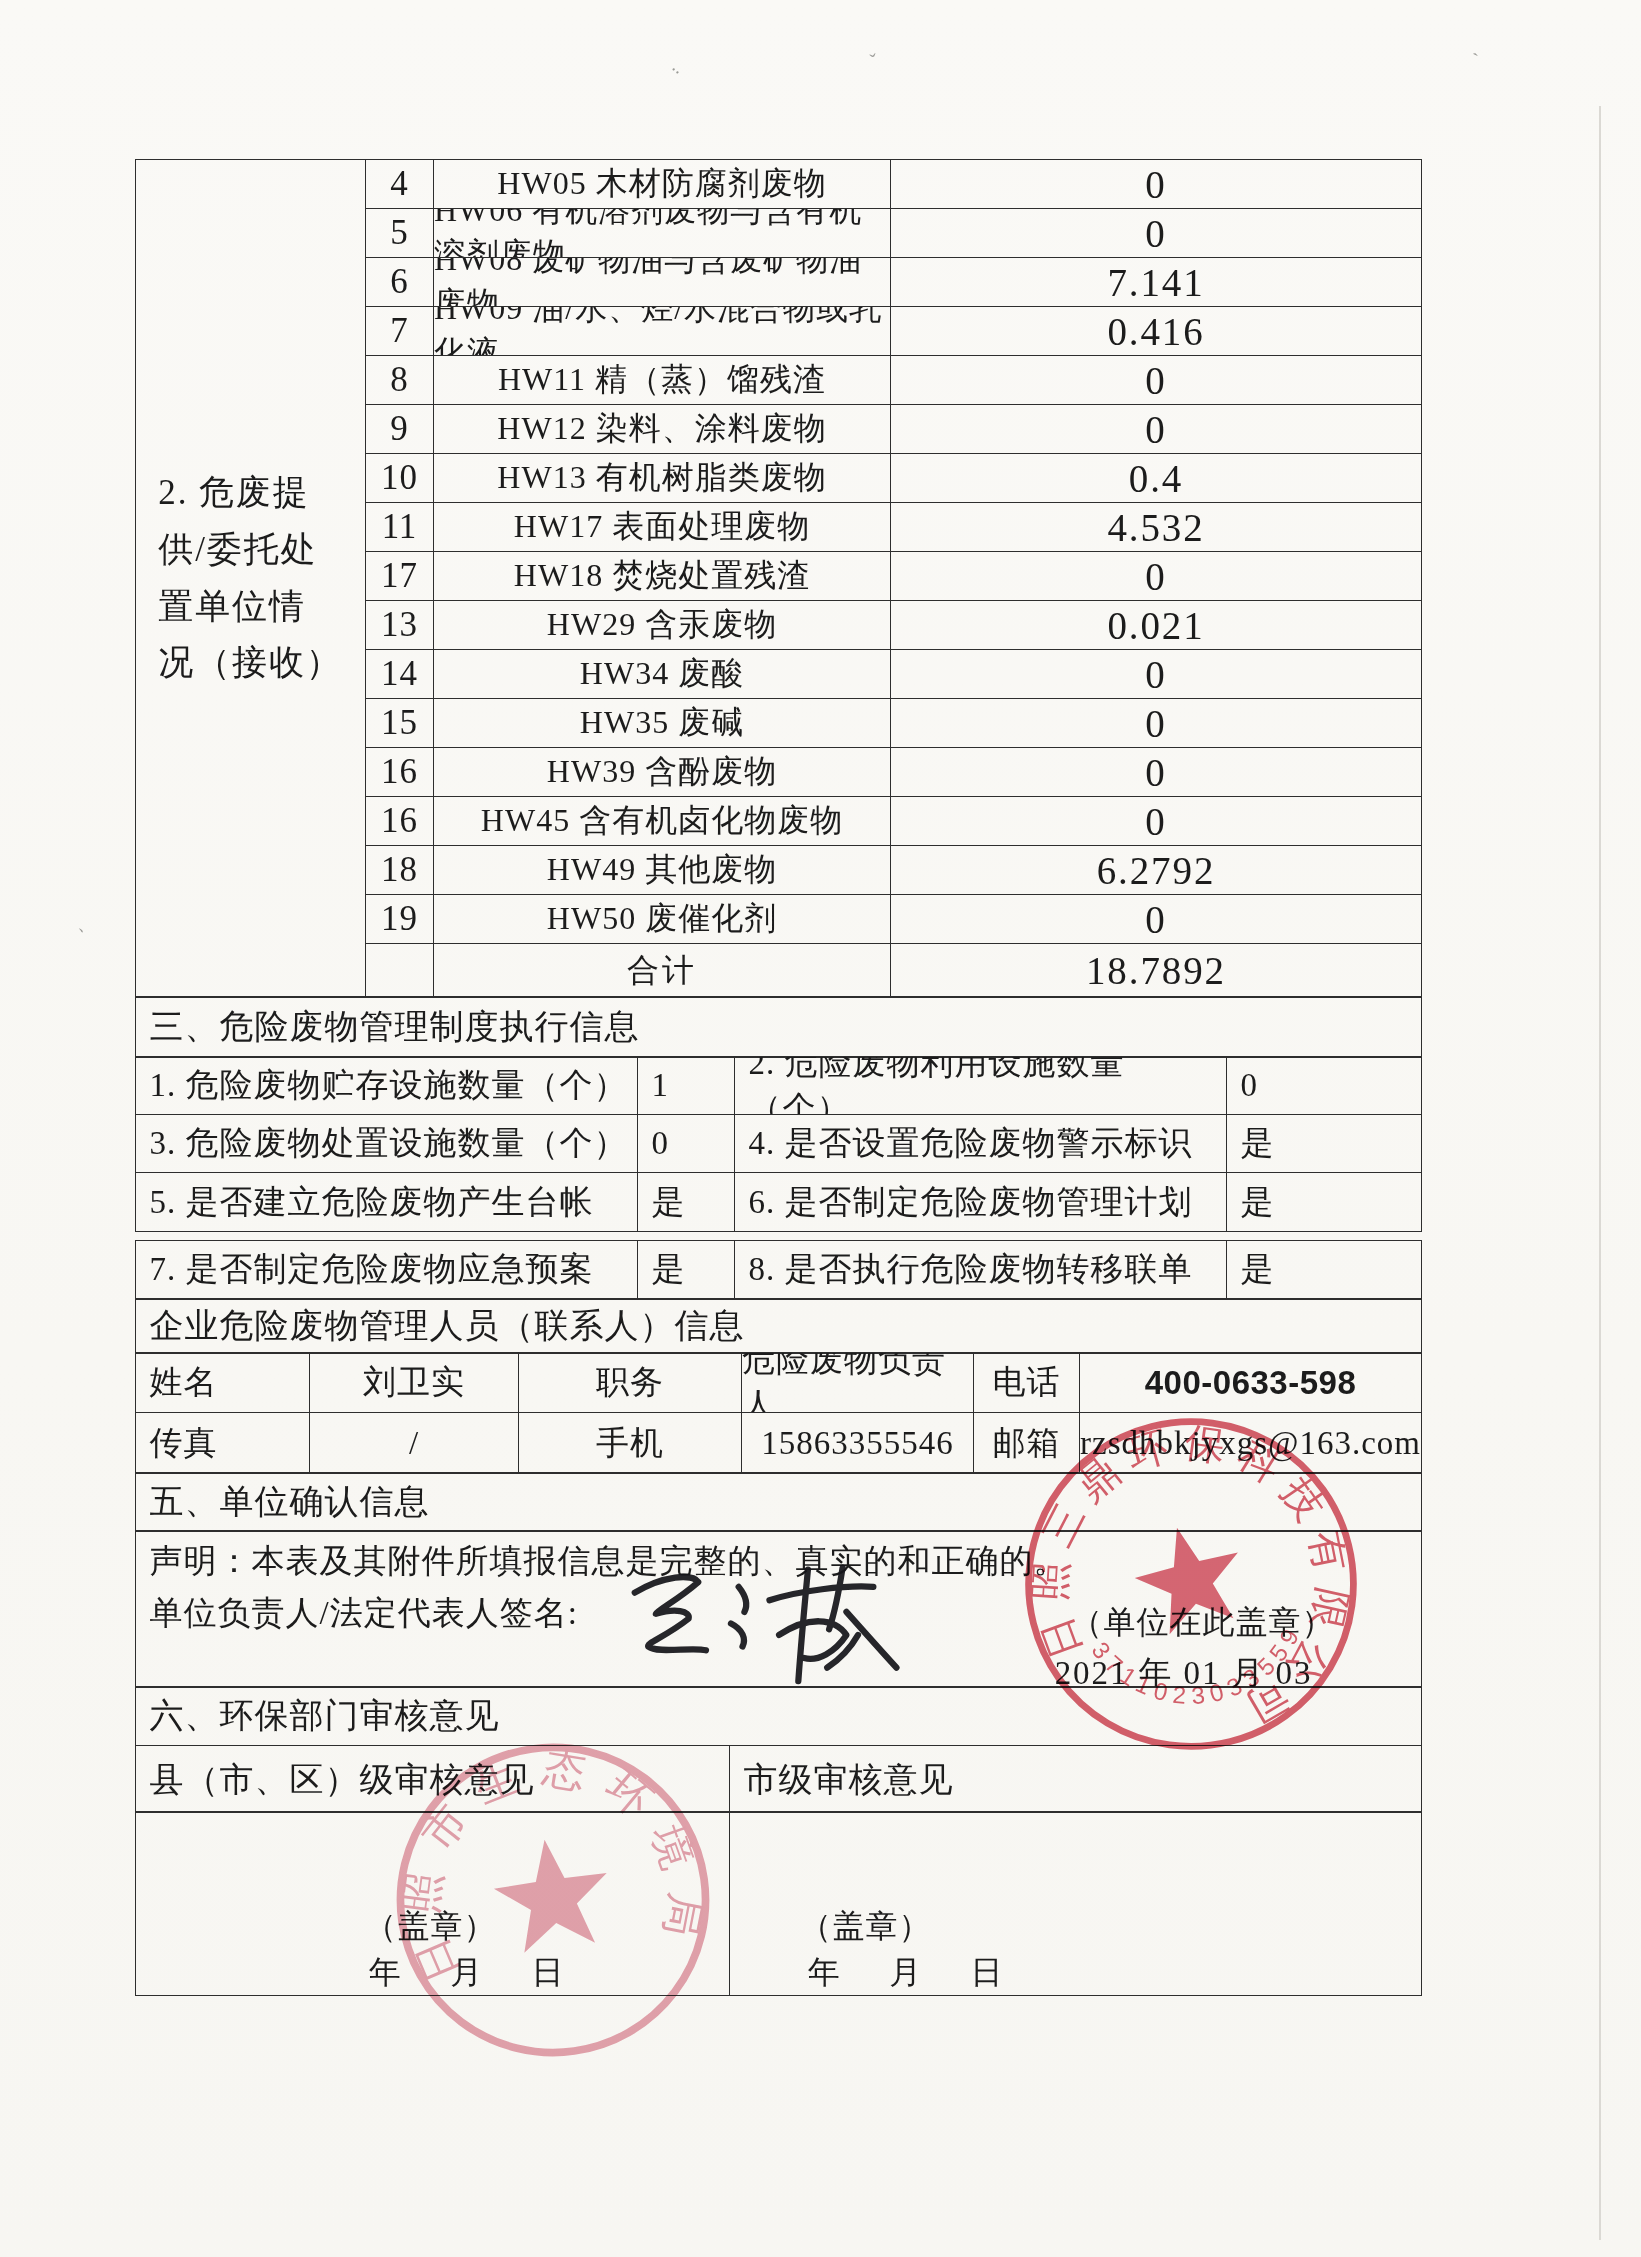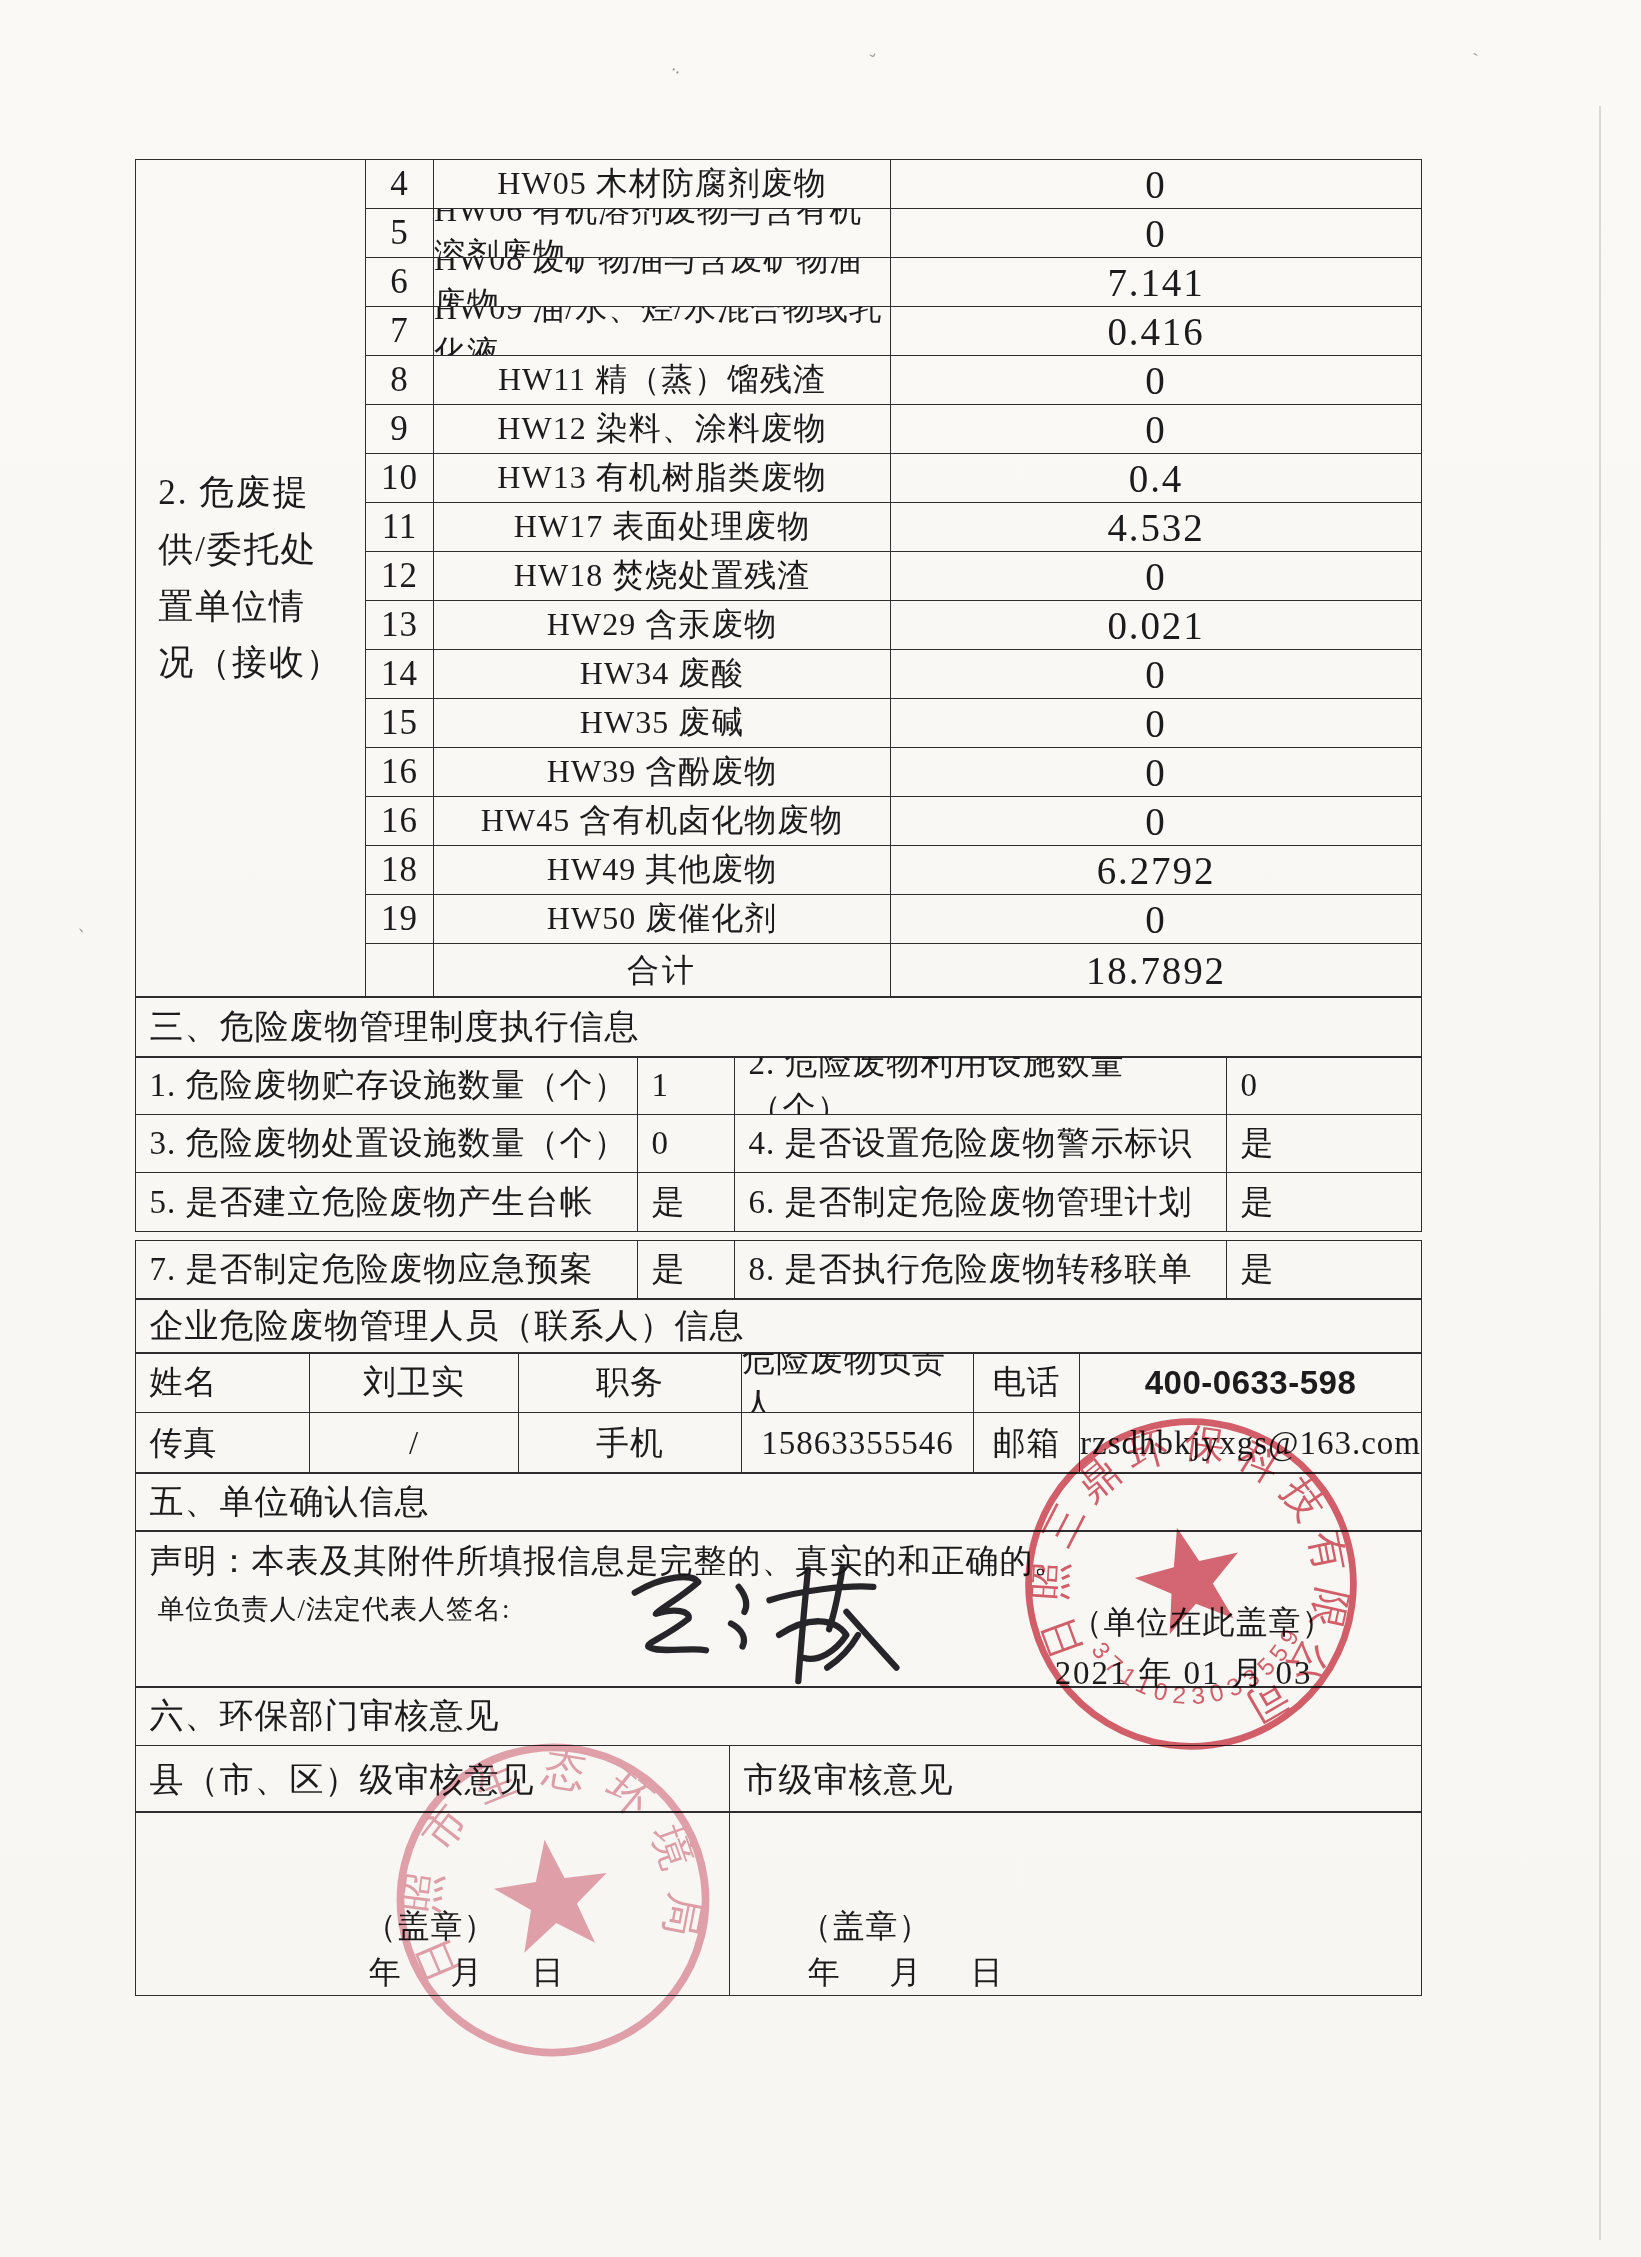--- a/index.html
+++ b/index.html
@@ -52,21 +52,21 @@
   .qab{grid-template-columns:502px 97px 492px 1fr;grid-template-rows:58px;}
   .qa .c,.qab .c{font-size:33px;}
   .gap{height:7.7px;}
   .contact{grid-template-columns:174px 209px 223px 232px 106px 1fr;grid-template-rows:60px 60px;}
   .contact .c{font-size:33px;}
   .phone-bold{font-family:Liberation Sans, sans-serif;font-weight:700;font-size:32px;letter-spacing:0.5px;}
   .email{font-size:32px;letter-spacing:1px;}
   .confirm{grid-template-rows:156px;grid-template-columns:1fr;}
   .confirm .c{border:none;position:relative;display:block;text-decoration:underline;}
   .decl-line{position:absolute;left:13.5px;top:7.7px;font-size:33px;letter-spacing:1px;}
-  .sign-line{position:absolute;left:13.5px;top:60px;font-size:27px;letter-spacing:1px;margin-left:8px;}
+  .sign-line{position:absolute;left:13.5px;top:60px;font-size:33px;letter-spacing:1px;}
   .stamp-note{position:absolute;left:917px;top:70px;width:299px;text-align:center;font-size:32px;}
   .stamp-date{position:absolute;left:898px;top:120px;width:299px;text-align:center;font-size:33px;letter-spacing:1.9px;}
   .review-head{grid-template-columns:594px 1fr;grid-template-rows:66px;}
   .review-head .c{font-size:34px;justify-content:flex-start;align-items:flex-start;padding:11.6px 0 0 13.5px;}
   .review-body{grid-template-columns:594px 1fr;grid-template-rows:183px;}
   .review-body .c{position:relative;display:block;}
   .seal-note{position:absolute;font-size:32px;letter-spacing:1px;}
   .seal-date{position:absolute;font-size:32px;letter-spacing:8.7px;white-space:pre;}
   .sig-svg{position:absolute;left:483px;top:27px;z-index:4;}
   .stamp{position:absolute;z-index:6;mix-blend-mode:multiply;pointer-events:none;}
@@ -109,21 +109,21 @@
         <div class="c val last">0</div>
         <div class="c no">9</div>
         <div class="c name">HW12 染料、涂料废物</div>
         <div class="c val last">0</div>
         <div class="c no">10</div>
         <div class="c name">HW13 有机树脂类废物</div>
         <div class="c val last">0.4</div>
         <div class="c no">11</div>
         <div class="c name">HW17 表面处理废物</div>
         <div class="c val last">4.532</div>
-        <div class="c no">12</div>
+        <div class="c no">17</div>
         <div class="c name">HW18 焚烧处置残渣</div>
         <div class="c val last">0</div>
         <div class="c no">13</div>
         <div class="c name">HW29 含汞废物</div>
         <div class="c val last">0.021</div>
         <div class="c no">14</div>
         <div class="c name">HW34 废酸</div>
         <div class="c val last">0</div>
         <div class="c no">15</div>
         <div class="c name">HW35 废碱</div>

